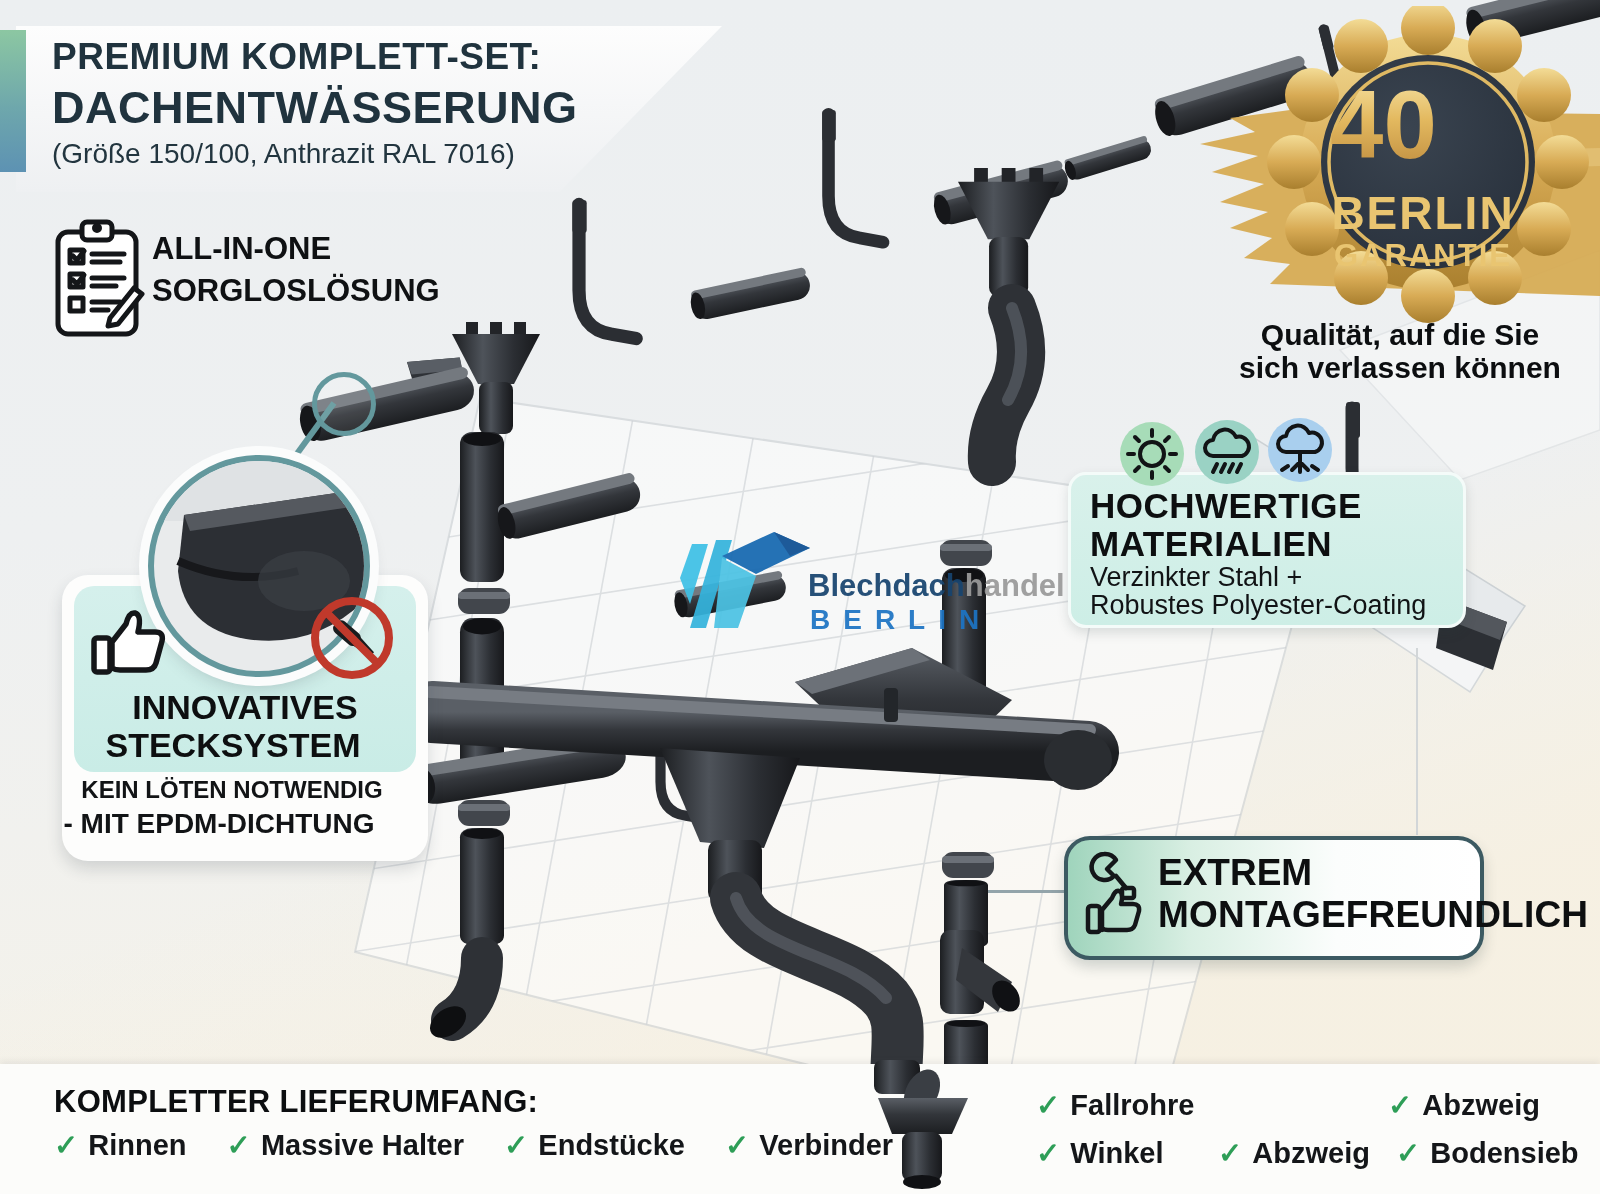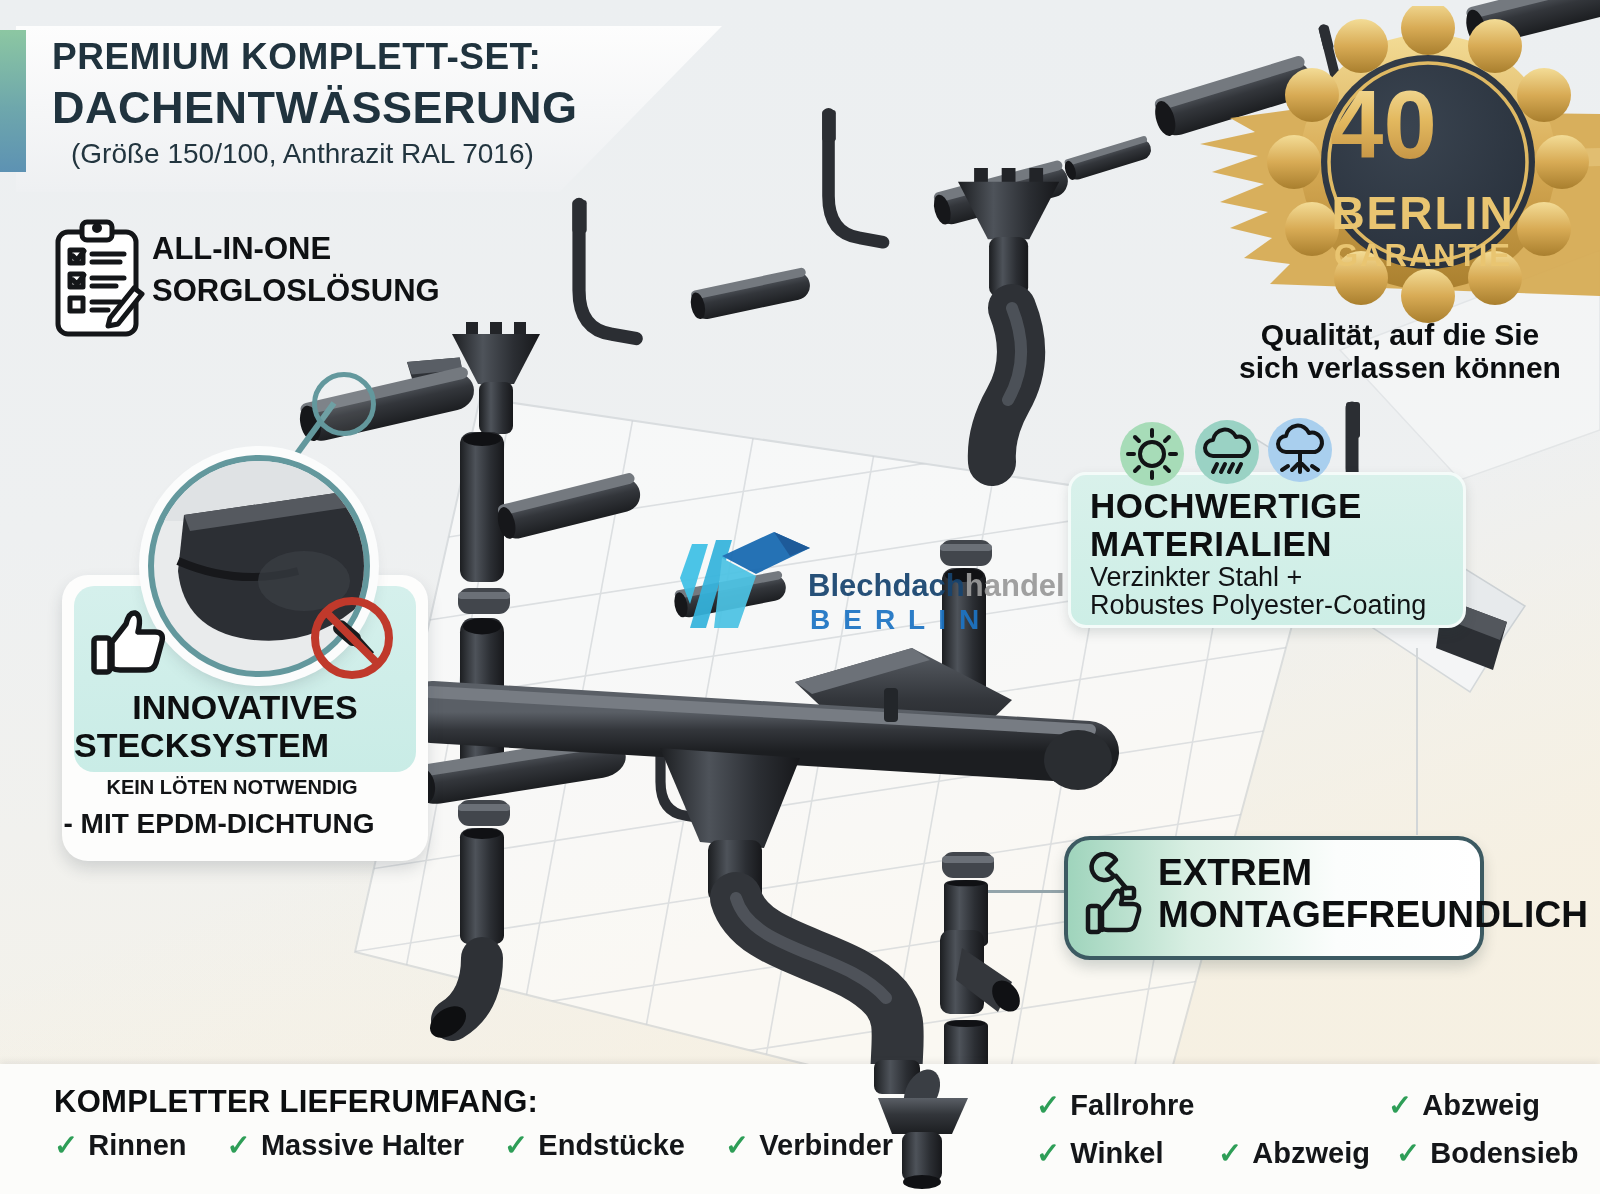--- a/index.html
+++ b/index.html
@@ -17,21 +17,21 @@
   .banner{
     left:16px;top:26px;width:706px;height:166px;
     background:linear-gradient(180deg,#fdfdfd,#eef0f2);
     clip-path:polygon(0 0,100% 0,77% 100%,0 100%);
     box-shadow:0 6px 14px rgba(40,50,60,.18);
   }
   .banner-strip{left:0;top:30px;width:26px;height:142px;
     background:linear-gradient(180deg,#8cc7a2,#6ea7ac 55%,#5d92b3);}
   .title1{left:52px;top:36px;font-size:37px;font-weight:800;color:#20333e;letter-spacing:.5px;}
   .title2{left:52px;top:82px;font-size:45px;font-weight:800;color:#20333e;letter-spacing:.5px;}
-  .subtitle{left:52px;top:138px;font-size:28px;font-weight:500;color:#22353f;margin-left:19px;}
+  .subtitle{left:52px;top:138px;font-size:28px;font-weight:500;color:#22353f;}
 
   
   .aio-text{left:152px;top:228px;font-size:31px;font-weight:800;color:#0f1113;line-height:42px;}
 
   
   .badge-wrap{left:1160px;top:6px;width:440px;height:330px;}
   .badge-num{left:1330px;top:70px;width:186px;text-align:left;font-size:96px;font-weight:800;
     background:linear-gradient(180deg,#f8e7ac,#e3b95f 45%,#b9853a);-webkit-background-clip:text;background-clip:text;color:transparent;}
   .badge-l1{left:1330px;top:186px;width:186px;text-align:center;font-size:46px;font-weight:800;color:#e9c571;letter-spacing:2px;}
   .badge-l2{left:1318px;top:238px;width:210px;text-align:center;font-size:31px;font-weight:800;color:#e9c571;letter-spacing:2px;}
@@ -48,22 +48,22 @@
   .wicon{width:64px;height:64px;border-radius:50%;}
   .wicon.sun{left:1120px;top:422px;background:#a7dcb8;}
   .wicon.rain{left:1195px;top:420px;background:#9ad2c4;}
   .wicon.frost{left:1268px;top:418px;background:#a9cfee;}
 
   
   .steck-card{left:62px;top:575px;width:366px;height:286px;background:#fdfdfc;border-radius:26px;
     box-shadow:0 8px 16px rgba(40,50,60,.16);}
   .steck-panel{left:74px;top:586px;width:342px;height:186px;background:linear-gradient(180deg,#d5f0ec,#c9ece6);border-radius:20px;}
   .steck-t1{left:74px;top:688px;width:342px;text-align:center;font-size:34px;font-weight:800;color:#0d0f10;}
-  .steck-t2{left:74px;top:726px;width:318px;font-size:34px;font-weight:800;color:#0d0f10;}
-  .steck-n1{left:62px;top:776px;width:340px;text-align:center;font-size:20px;font-weight:800;color:#121416;}
+  .steck-t2{left:74px;top:726px;width:318px;text-align:center;font-size:34px;font-weight:800;color:#0d0f10;}
+  .steck-n1{left:62px;top:776px;width:340px;text-align:center;font-size:24px;font-weight:800;color:#121416;}
   .steck-n2{left:62px;top:808px;width:314px;text-align:center;font-size:28px;font-weight:800;color:#121416;}
   .inset-circle{left:148px;top:455px;width:210px;height:210px;border-radius:50%;
     background:#e9ebec;border:6px solid #63989d;box-shadow:0 0 0 9px #fbfcfc,0 10px 18px rgba(40,50,60,.22);overflow:hidden;}
   .mini-circle{left:312px;top:372px;width:54px;height:54px;border-radius:50%;border:5px solid #63989d;background:rgba(255,255,255,.08);}
 
   
   .mont-panel{left:1064px;top:836px;width:412px;height:116px;border:4px solid #3c5a62;border-radius:26px;
     background:linear-gradient(90deg,#9fd4bc 0%,#d9efe3 30%,#fbfdfc 65%,#ffffff 100%);
     box-shadow:0 7px 14px rgba(40,60,60,.2);}
   .mont-t1{left:1158px;top:852px;font-size:37px;font-weight:800;color:#0d0f10;}

